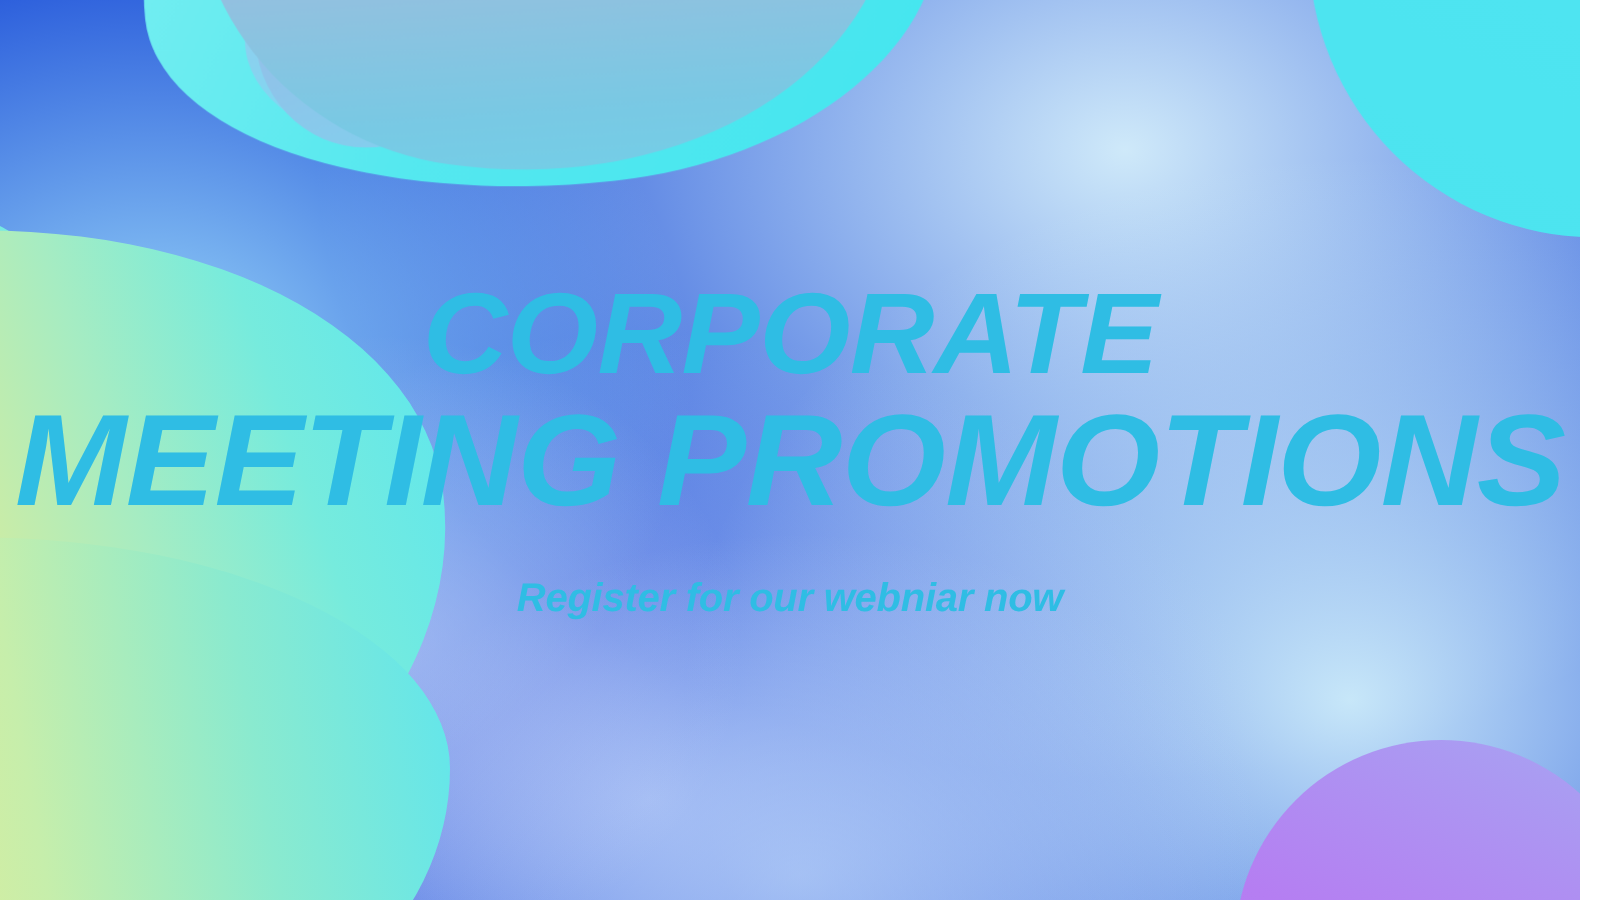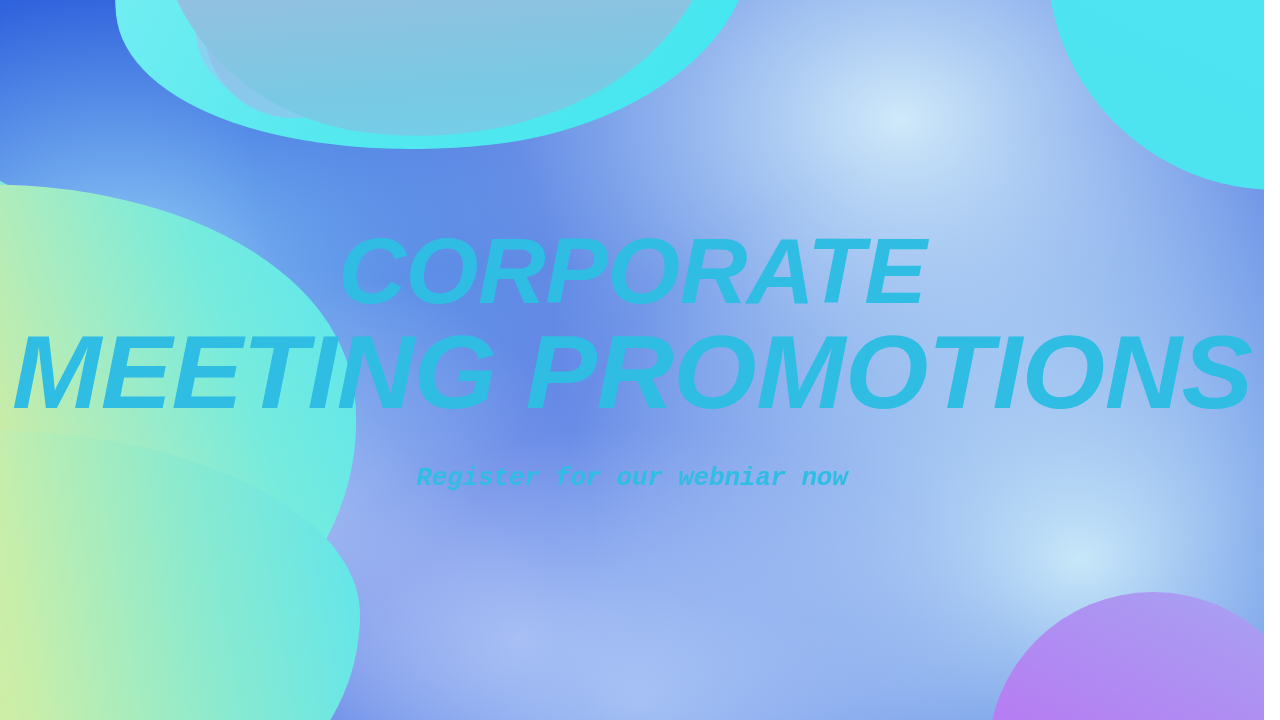--- a/index.html
+++ b/index.html
@@ -165,24 +165,24 @@
   }
 
   .headline-2 {
     font-size:104px;
     transform:scaleX(1.03);
   }
 
   .subtitle {
     margin-top:40px;
     color:#2fbde4;
-    font-family:Liberation Mono, monospace;
+    font-family:Liberation Sans, sans-serif;
     font-weight:700;
     font-style:italic;
-    font-size:26px;
+    font-size:32px;
     letter-spacing:-0.2px;
     white-space:nowrap;
   }
 </style>
 </head>
 <body>
 
 <div id="slide">
 
   <div class="wash wash-a"></div>

